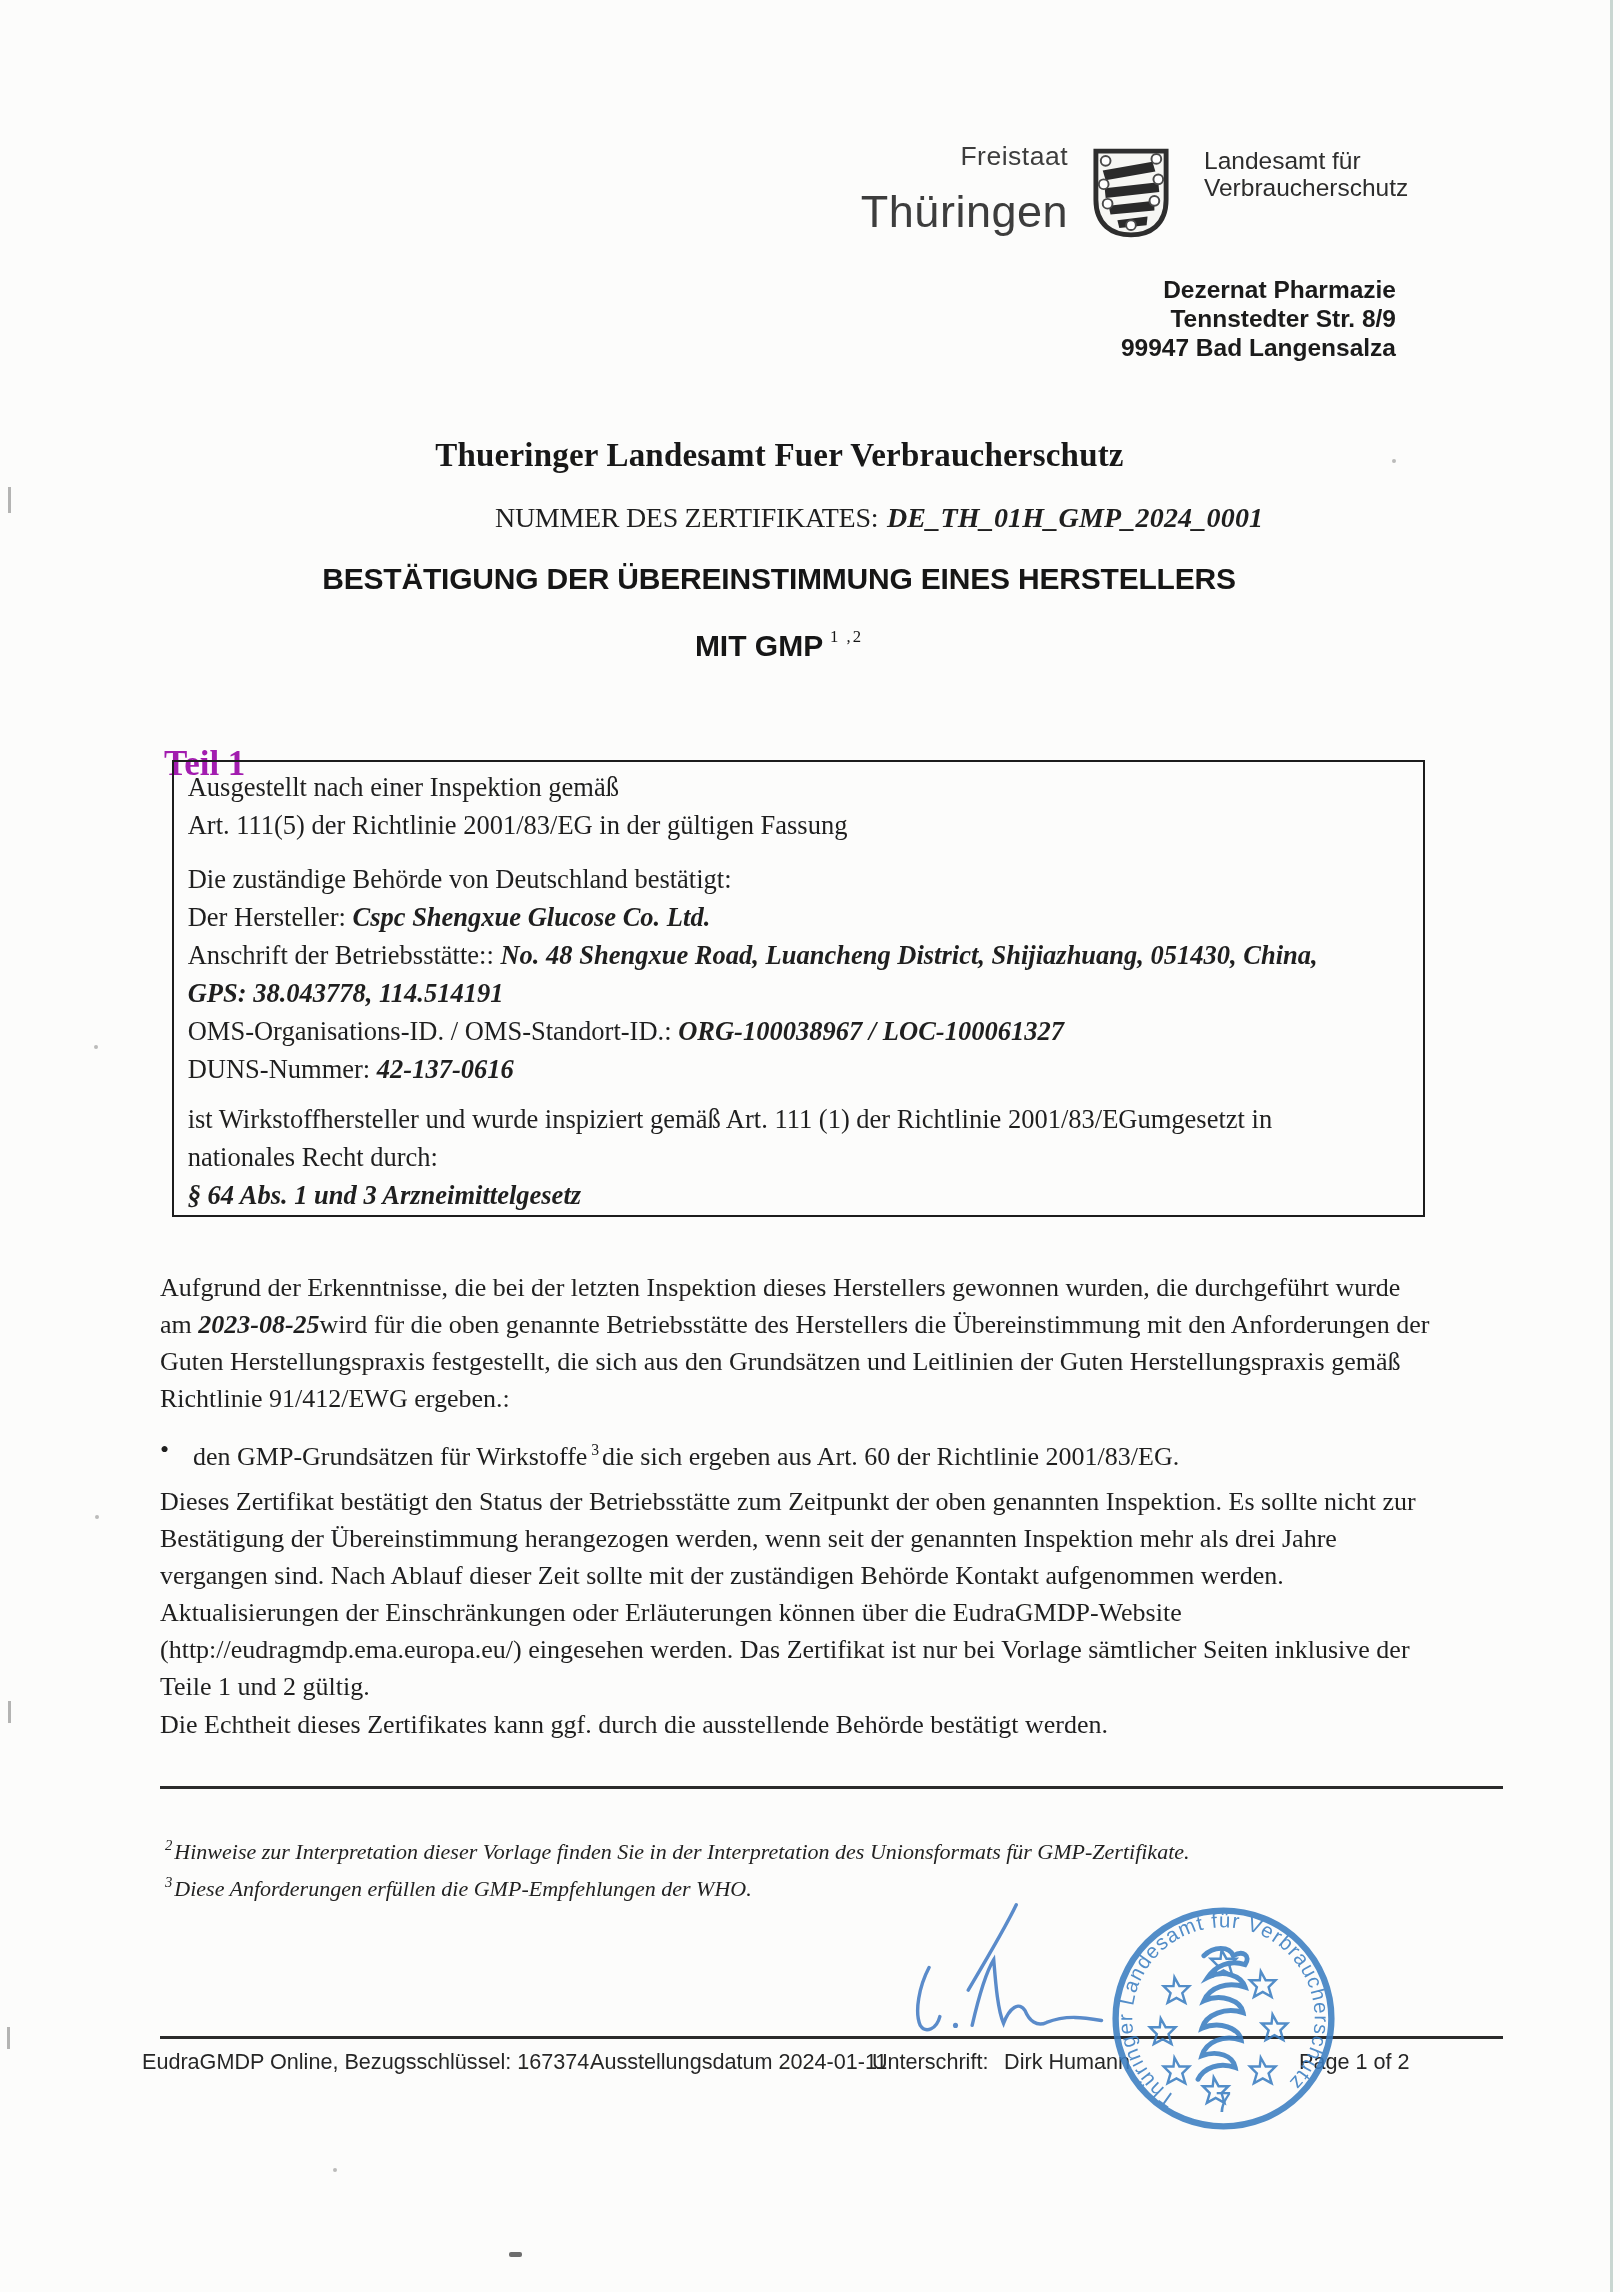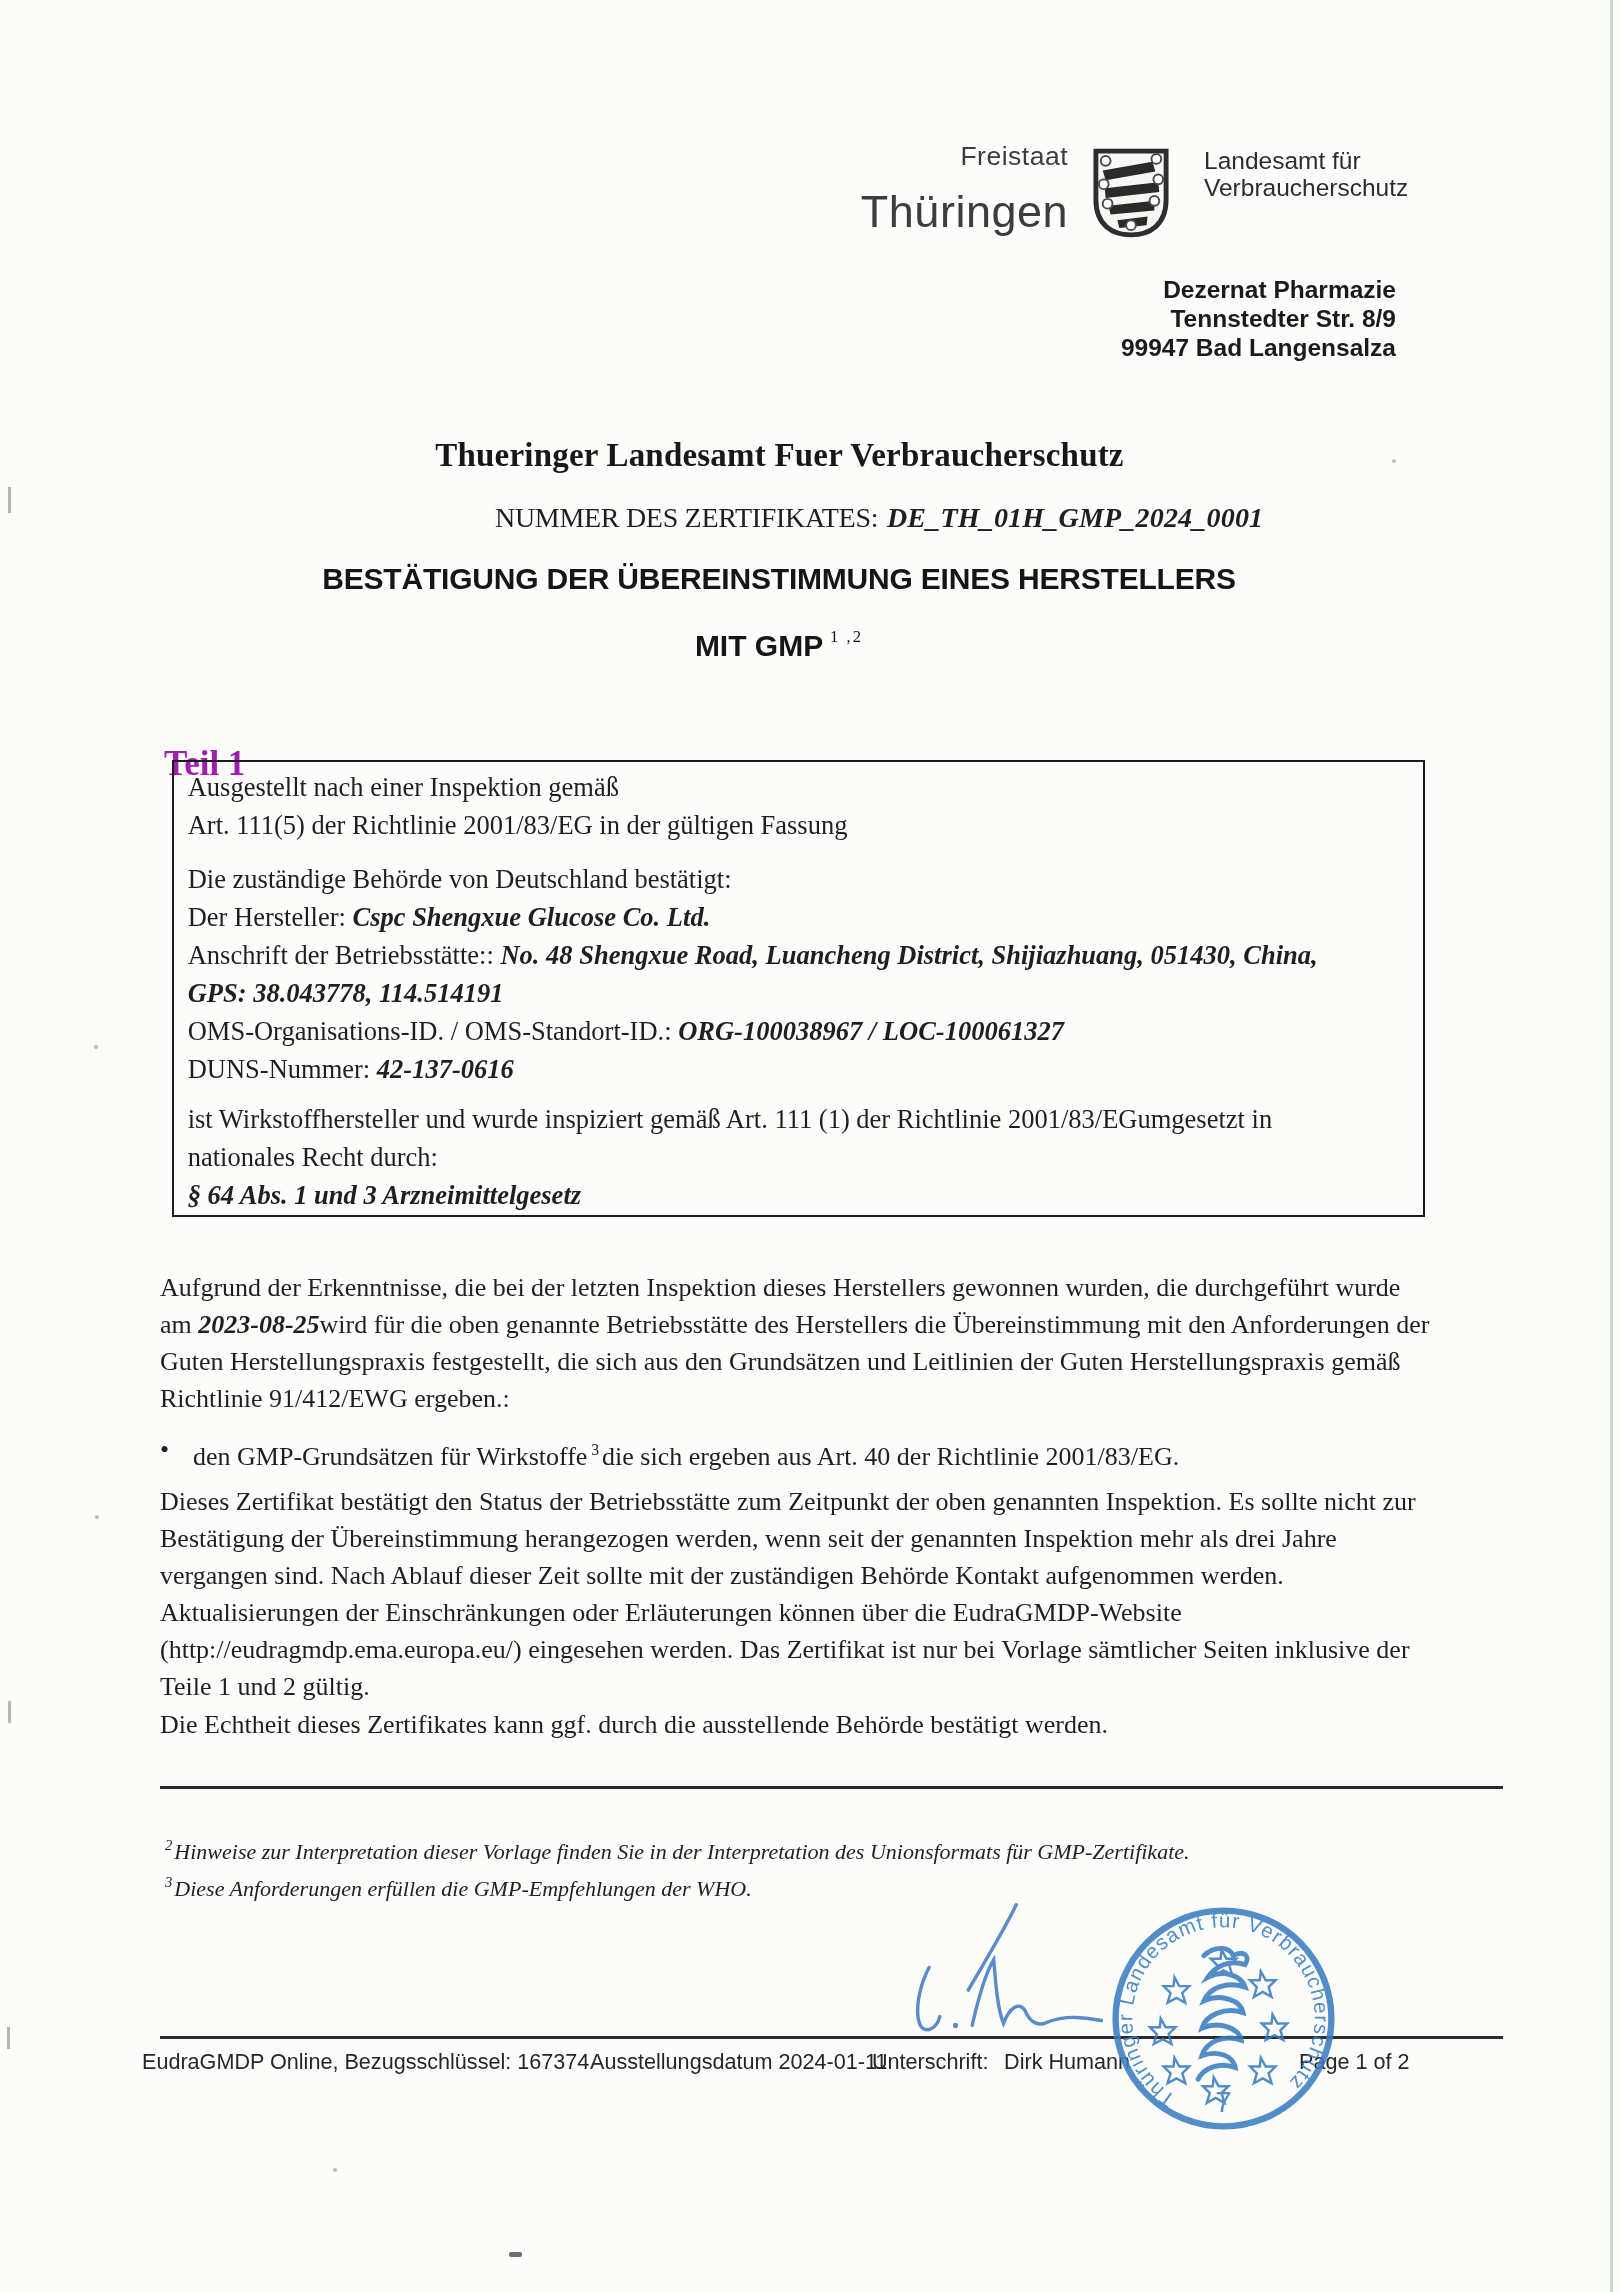--- a/index.html
+++ b/index.html
@@ -138,21 +138,21 @@
     <div class="bi">§ 64 Abs. 1 und 3 Arzneimittelgesetz</div>
   </div>
 
   <div class="para" style="top:1269px;">
     <span>Aufgrund der Erkenntnisse, die bei der letzten Inspektion dieses Herstellers gewonnen wurden, die durchgeführt wurde am </span><span class="bi">2023-08-25</span><span>wird für die oben genannte Betriebsstätte des Herstellers die Übereinstimmung mit den Anforderungen der Guten Herstellungspraxis festgestellt, die sich aus den Grundsätzen und Leitlinien der Guten Herstellungspraxis gemäß Richtlinie 91/412/EWG ergeben.:</span>
   </div>
 
   <div class="para bullet-row" style="top:1431px;">
     <span class="bullet-glyph">•</span>
     <span>
-      <span>den GMP-Grundsätzen für Wirkstoffe</span><sup class="fn3">3</sup><span>die sich ergeben aus Art. 40 der Richtlinie 2001/83/EG.</span>
+      <span>den GMP-Grundsätzen für Wirkstoffe</span><sup class="fn3">3</sup><span>die sich ergeben aus Art. 60 der Richtlinie 2001/83/EG.</span>
     </span>
   </div>
 
   <div class="para p2" style="top:1483px;">Dieses Zertifikat bestätigt den Status der Betriebsstätte zum Zeitpunkt der oben genannten Inspektion. Es sollte nicht zur Bestätigung der Übereinstimmung herangezogen werden, wenn seit der genannten Inspektion mehr als drei Jahre vergangen sind. Nach Ablauf dieser Zeit sollte mit der zuständigen Behörde Kontakt aufgenommen werden. Aktualisierungen der Einschränkungen oder Erläuterungen können über die EudraGMDP-Website (http://eudragmdp.ema.europa.eu/) eingesehen werden. Das Zertifikat ist nur bei Vorlage sämtlicher Seiten inklusive der Teile 1 und 2 gültig.</div>
 
   <div class="para" style="top:1706px;">Die Echtheit dieses Zertifikates kann ggf. durch die ausstellende Behörde bestätigt werden.</div>
 
   <div class="fnrule"></div>
 
   <div class="footnote" style="top:1837px;">

